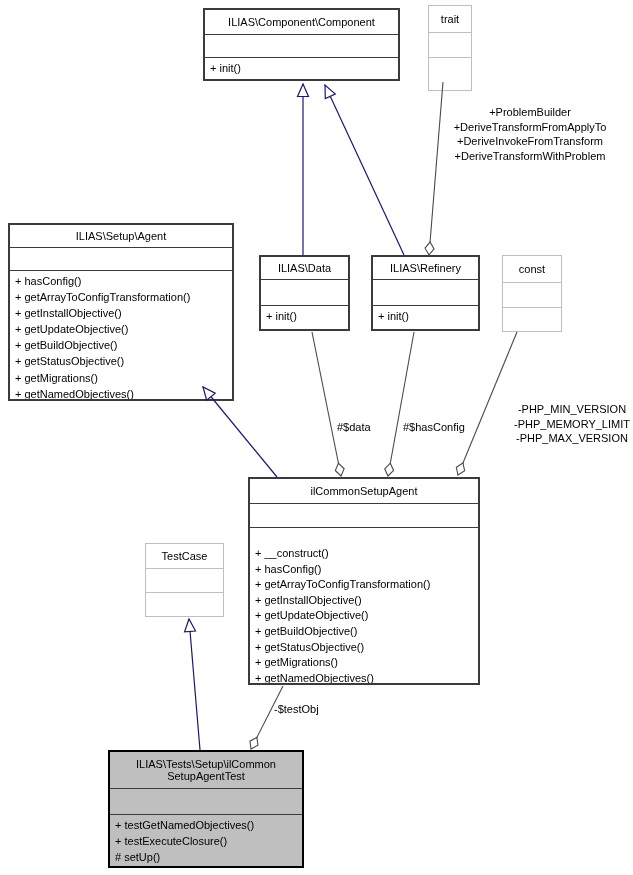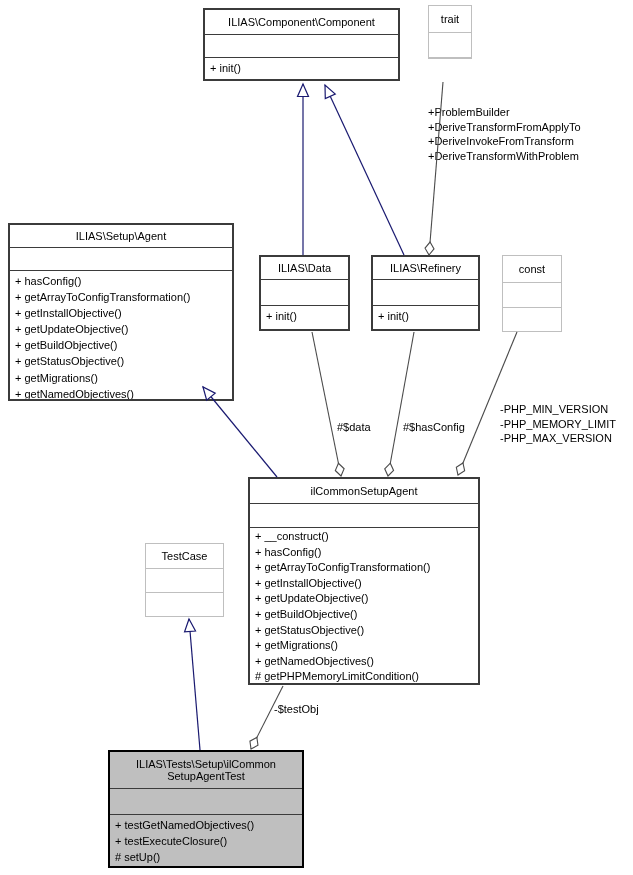--- a/index.html
+++ b/index.html
@@ -61,21 +61,21 @@
   .uml-box.grayed { border: 1px solid var(--grayed-border, #bfbfbf); }
   .uml-box.grayed .s, .uml-box.grayed .m { border-top-color: var(--grayed-border, #bfbfbf); }
   .uml-box.main { background: var(--main-node-fill, #bfbfbf); border-color: #000; }
 
   .edge-label {
     position: absolute;
     z-index: 1;
     line-height: 14.6px;
     white-space: nowrap;
   }
-  .edge-label.center { }
+  .edge-label.center { text-align: center; }
 </style>
 </head>
 <body>
 
 <div class="canvas">
 
   <svg class="edges" width="633" height="875" viewBox="0 0 633 875">
     <defs>
       <marker id="tri" markerUnits="userSpaceOnUse" markerWidth="17" markerHeight="14" viewBox="-2 -7 17 14" refX="12.5" refY="0" orient="auto">
         <path d="M 12.5,0 L 0,-5.5 L 0,5.5 Z" class="head-inherit"></path>
@@ -116,21 +116,21 @@
   </svg>
 
   <div class="uml-box" style="left:203px;top:8px;width:197px;height:73px">
     <div class="t" style="height:24px">ILIAS\Component\Component</div>
     <div class="s" style="height:23px"></div>
     <div class="m">
       <div>+ init()</div>
     </div>
   </div>
 
-  <div class="uml-box grayed" style="left:428px;top:5px;width:44px;height:54px">
+  <div class="uml-box grayed" style="left:428px;top:5px;width:44px;height:86px">
     <div class="t" style="height:26px">trait</div>
     <div class="s" style="height:25px"></div>
     <div class="s" style="flex:1 1 auto"></div>
   </div>
 
   <div class="uml-box" style="left:8px;top:223px;width:226px;height:178px">
     <div class="t" style="height:22px">ILIAS\Setup\Agent</div>
     <div class="s" style="height:23px"></div>
     <div class="m" style="line-height:16.1px">
       <div>+ hasConfig()</div>
@@ -162,21 +162,21 @@
 
   <div class="uml-box grayed" style="left:502px;top:255px;width:60px;height:77px">
     <div class="t" style="height:26px">const</div>
     <div class="s" style="height:25px"></div>
     <div class="s" style="flex:1 1 auto"></div>
   </div>
 
   <div class="uml-box" style="left:248px;top:477px;width:232px;height:208px">
     <div class="t" style="height:24px">ilCommonSetupAgent</div>
     <div class="s" style="height:24px"></div>
-    <div class="m" style="line-height:15.6px;padding-top:1px">
+    <div class="m" style="line-height:15.6px;padding-top:18px">
       <div>+ __construct()</div>
       <div>+ hasConfig()</div>
       <div>+ getArrayToConfigTransformation()</div>
       <div>+ getInstallObjective()</div>
       <div>+ getUpdateObjective()</div>
       <div>+ getBuildObjective()</div>
       <div>+ getStatusObjective()</div>
       <div>+ getMigrations()</div>
       <div>+ getNamedObjectives()</div>
       <div># getPHPMemoryLimitCondition()</div>

